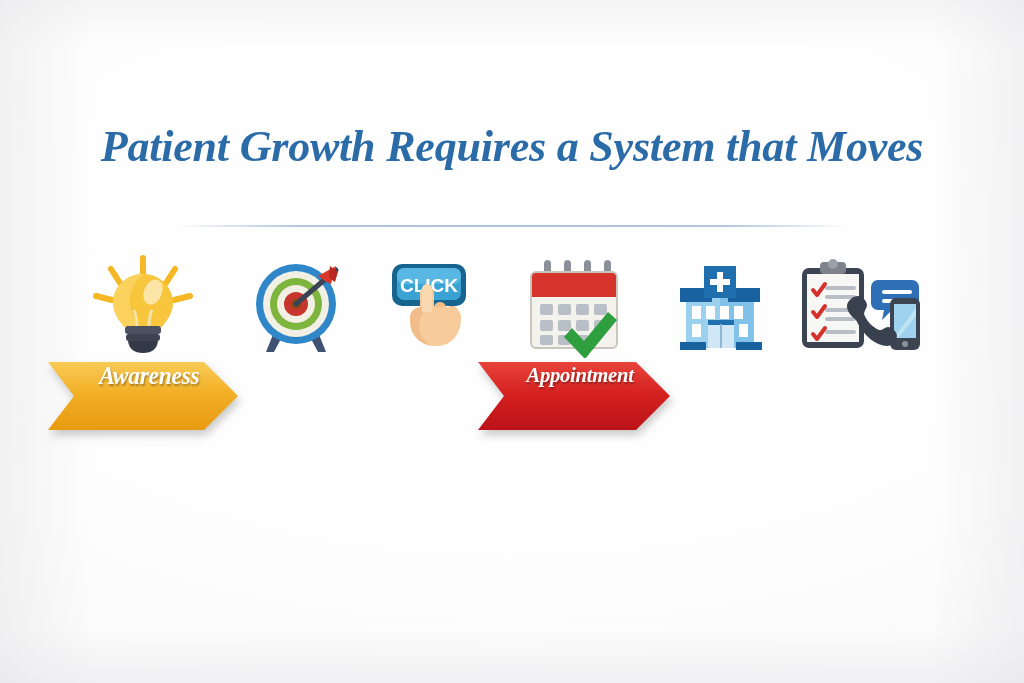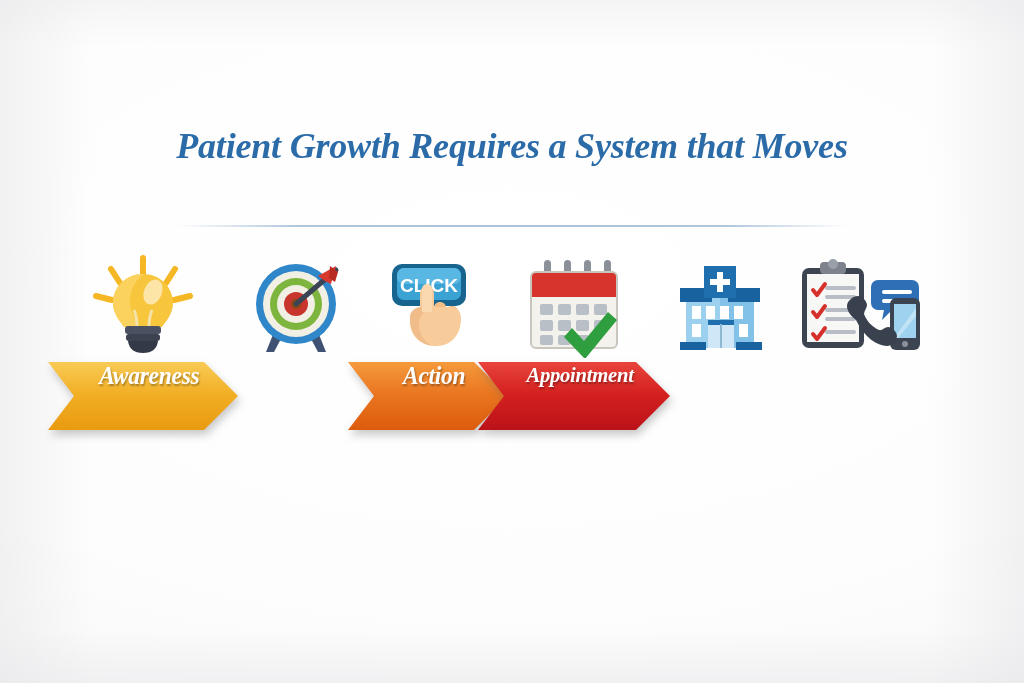--- a/index.html
+++ b/index.html
@@ -20,21 +20,21 @@
     background:
       linear-gradient(90deg, rgba(232,232,234,.55) 0%, rgba(255,255,255,0) 9%, rgba(255,255,255,0) 91%, rgba(230,230,233,.5) 100%),
       linear-gradient(180deg, rgba(236,236,238,.5) 0%, rgba(255,255,255,0) 7%, rgba(255,255,255,0) 92%, rgba(233,233,236,.55) 100%);
   }
 
   
   #title-block{position:absolute;left:0;top:124px;width:1024px;text-align:center;}
   .title-line{
     font-family:"Liberation Serif",serif;
     font-style:italic;font-weight:700;
-    font-size:36px;line-height:45px;
+    font-size:44px;line-height:45px;
     color:#2a6ba8;
     letter-spacing:-0.2px;
     white-space:nowrap;
   }
   #title-rule{
     position:absolute;left:176px;top:225px;width:672px;height:2px;
     background:linear-gradient(90deg, rgba(170,195,220,0) 0%, rgba(150,180,210,.75) 18%, rgba(150,180,210,.8) 50%, rgba(150,180,210,.75) 82%, rgba(170,195,220,0) 100%);
   }
 
   
@@ -136,24 +136,20 @@
           <rect x="21" y="14" width="64" height="32" rx="7" fill="#3ba3d4"></rect>
           <rect x="21" y="14" width="64" height="16" rx="7" fill="#62bde6" opacity=".8"></rect>
           <text x="53" y="38" font-family="Liberation Sans, sans-serif" font-size="19" font-weight="700" fill="#ffffff" text-anchor="middle">CLICK</text>
           <path d="M44 40c0-5 3-8 7-8s7 3 7 8v22h-14z" fill="#f8cb9a"></path>
           <path d="M58 54c0-4 3-6 6-6s6 2 6 6v12h-12z" fill="#f3bd86"></path>
           <path d="M70 58c0-4 3-6 6-6s6 2 6 6v10h-12z" fill="#eeb27a"></path>
           <path d="M34 64c0-7 5-11 12-11h30c5 0 9 5 9 11 0 16-9 28-25 28-15 0-26-10-26-24z" fill="#f8cb9a"></path>
           <path d="M34 64c0-7 5-11 12-11h10c-8 3-13 9-13 18 0 9 5 17 13 21-13-2-22-13-22-28z" fill="#e8b17e" opacity=".55"></path>
           <path d="M46 36c0-4 2-6 5-6s5 2 5 6v22h-10z" fill="#fbd9b0"></path>
         </svg>
-      </div>
-      <div class="arrow">
-        <div class="body" style="background:linear-gradient(180deg,#f59a3c 0%,#ea7520 48%,#dc5c0d 100%);"></div>
-        <div class="label">Action</div>
       </div>
     </div>
 
     <div class="stage-item" style="left:478px;width:192px;">
       <div class="icon-wrap">
         <svg width="112" height="104" viewBox="0 0 112 104">
           <g fill="#8c9099">
             <rect x="26" y="6" width="7" height="22" rx="3.5"></rect>
             <rect x="46" y="6" width="7" height="22" rx="3.5"></rect>
             <rect x="66" y="6" width="7" height="22" rx="3.5"></rect>

